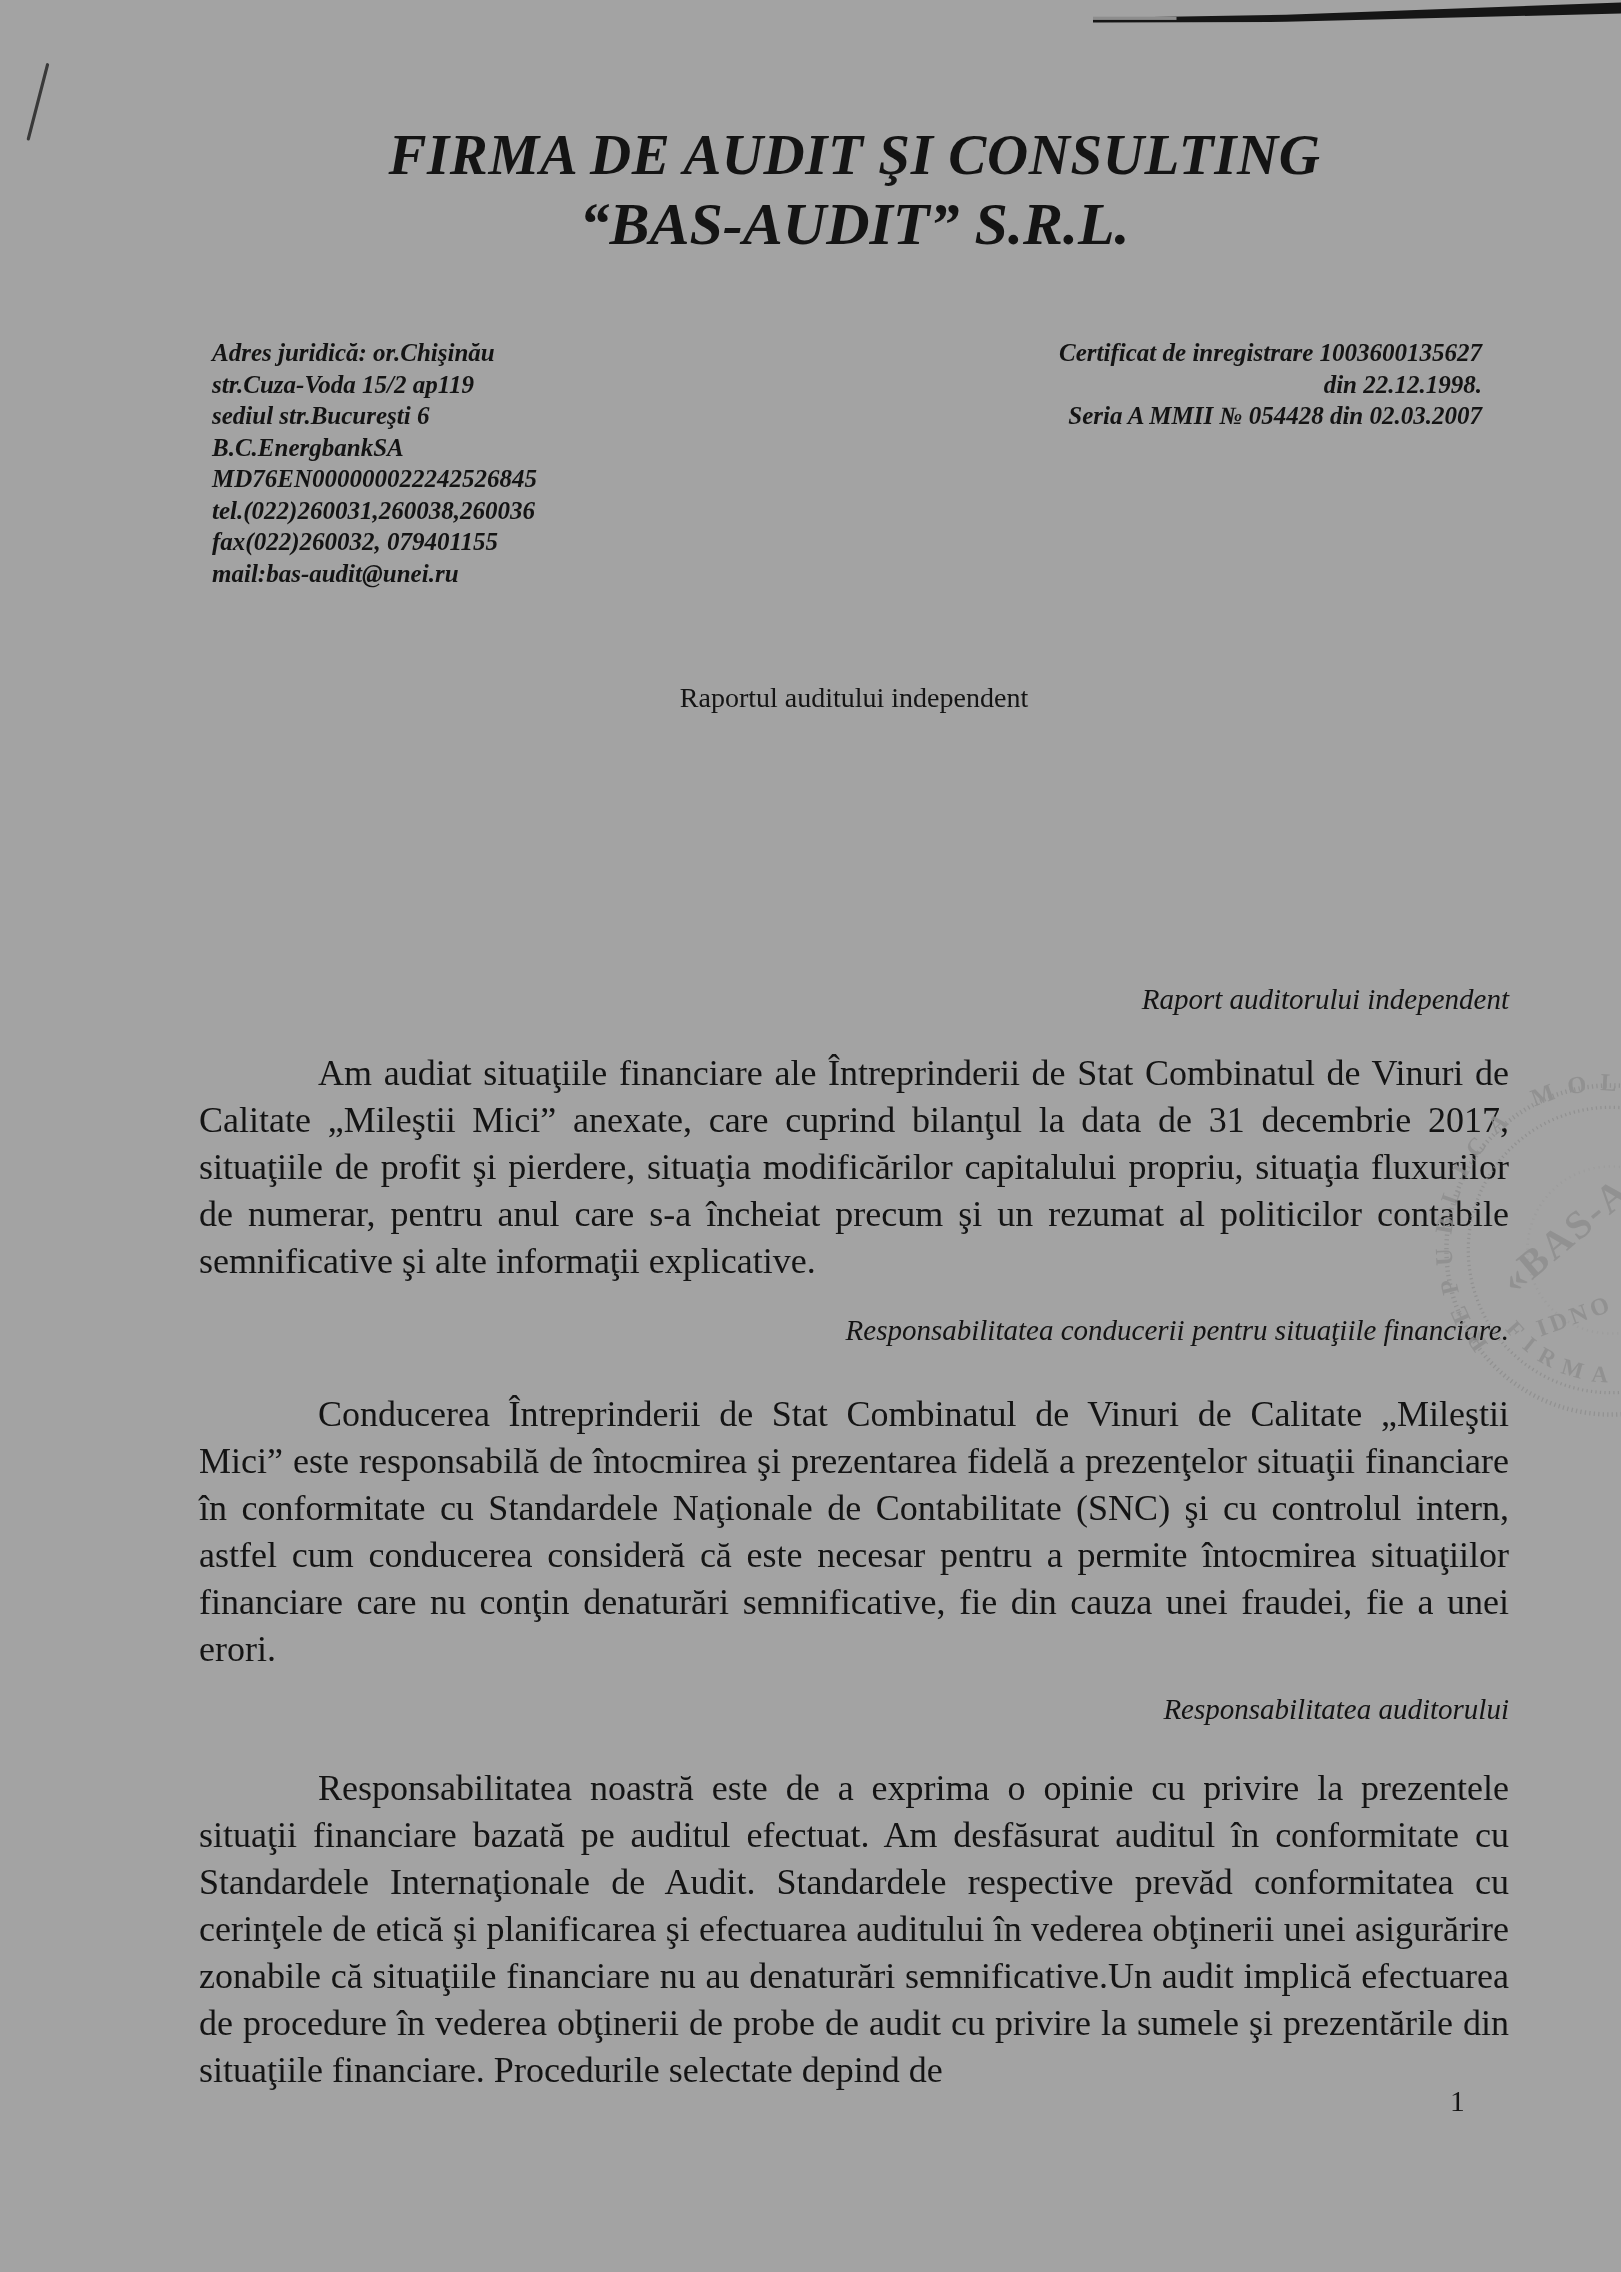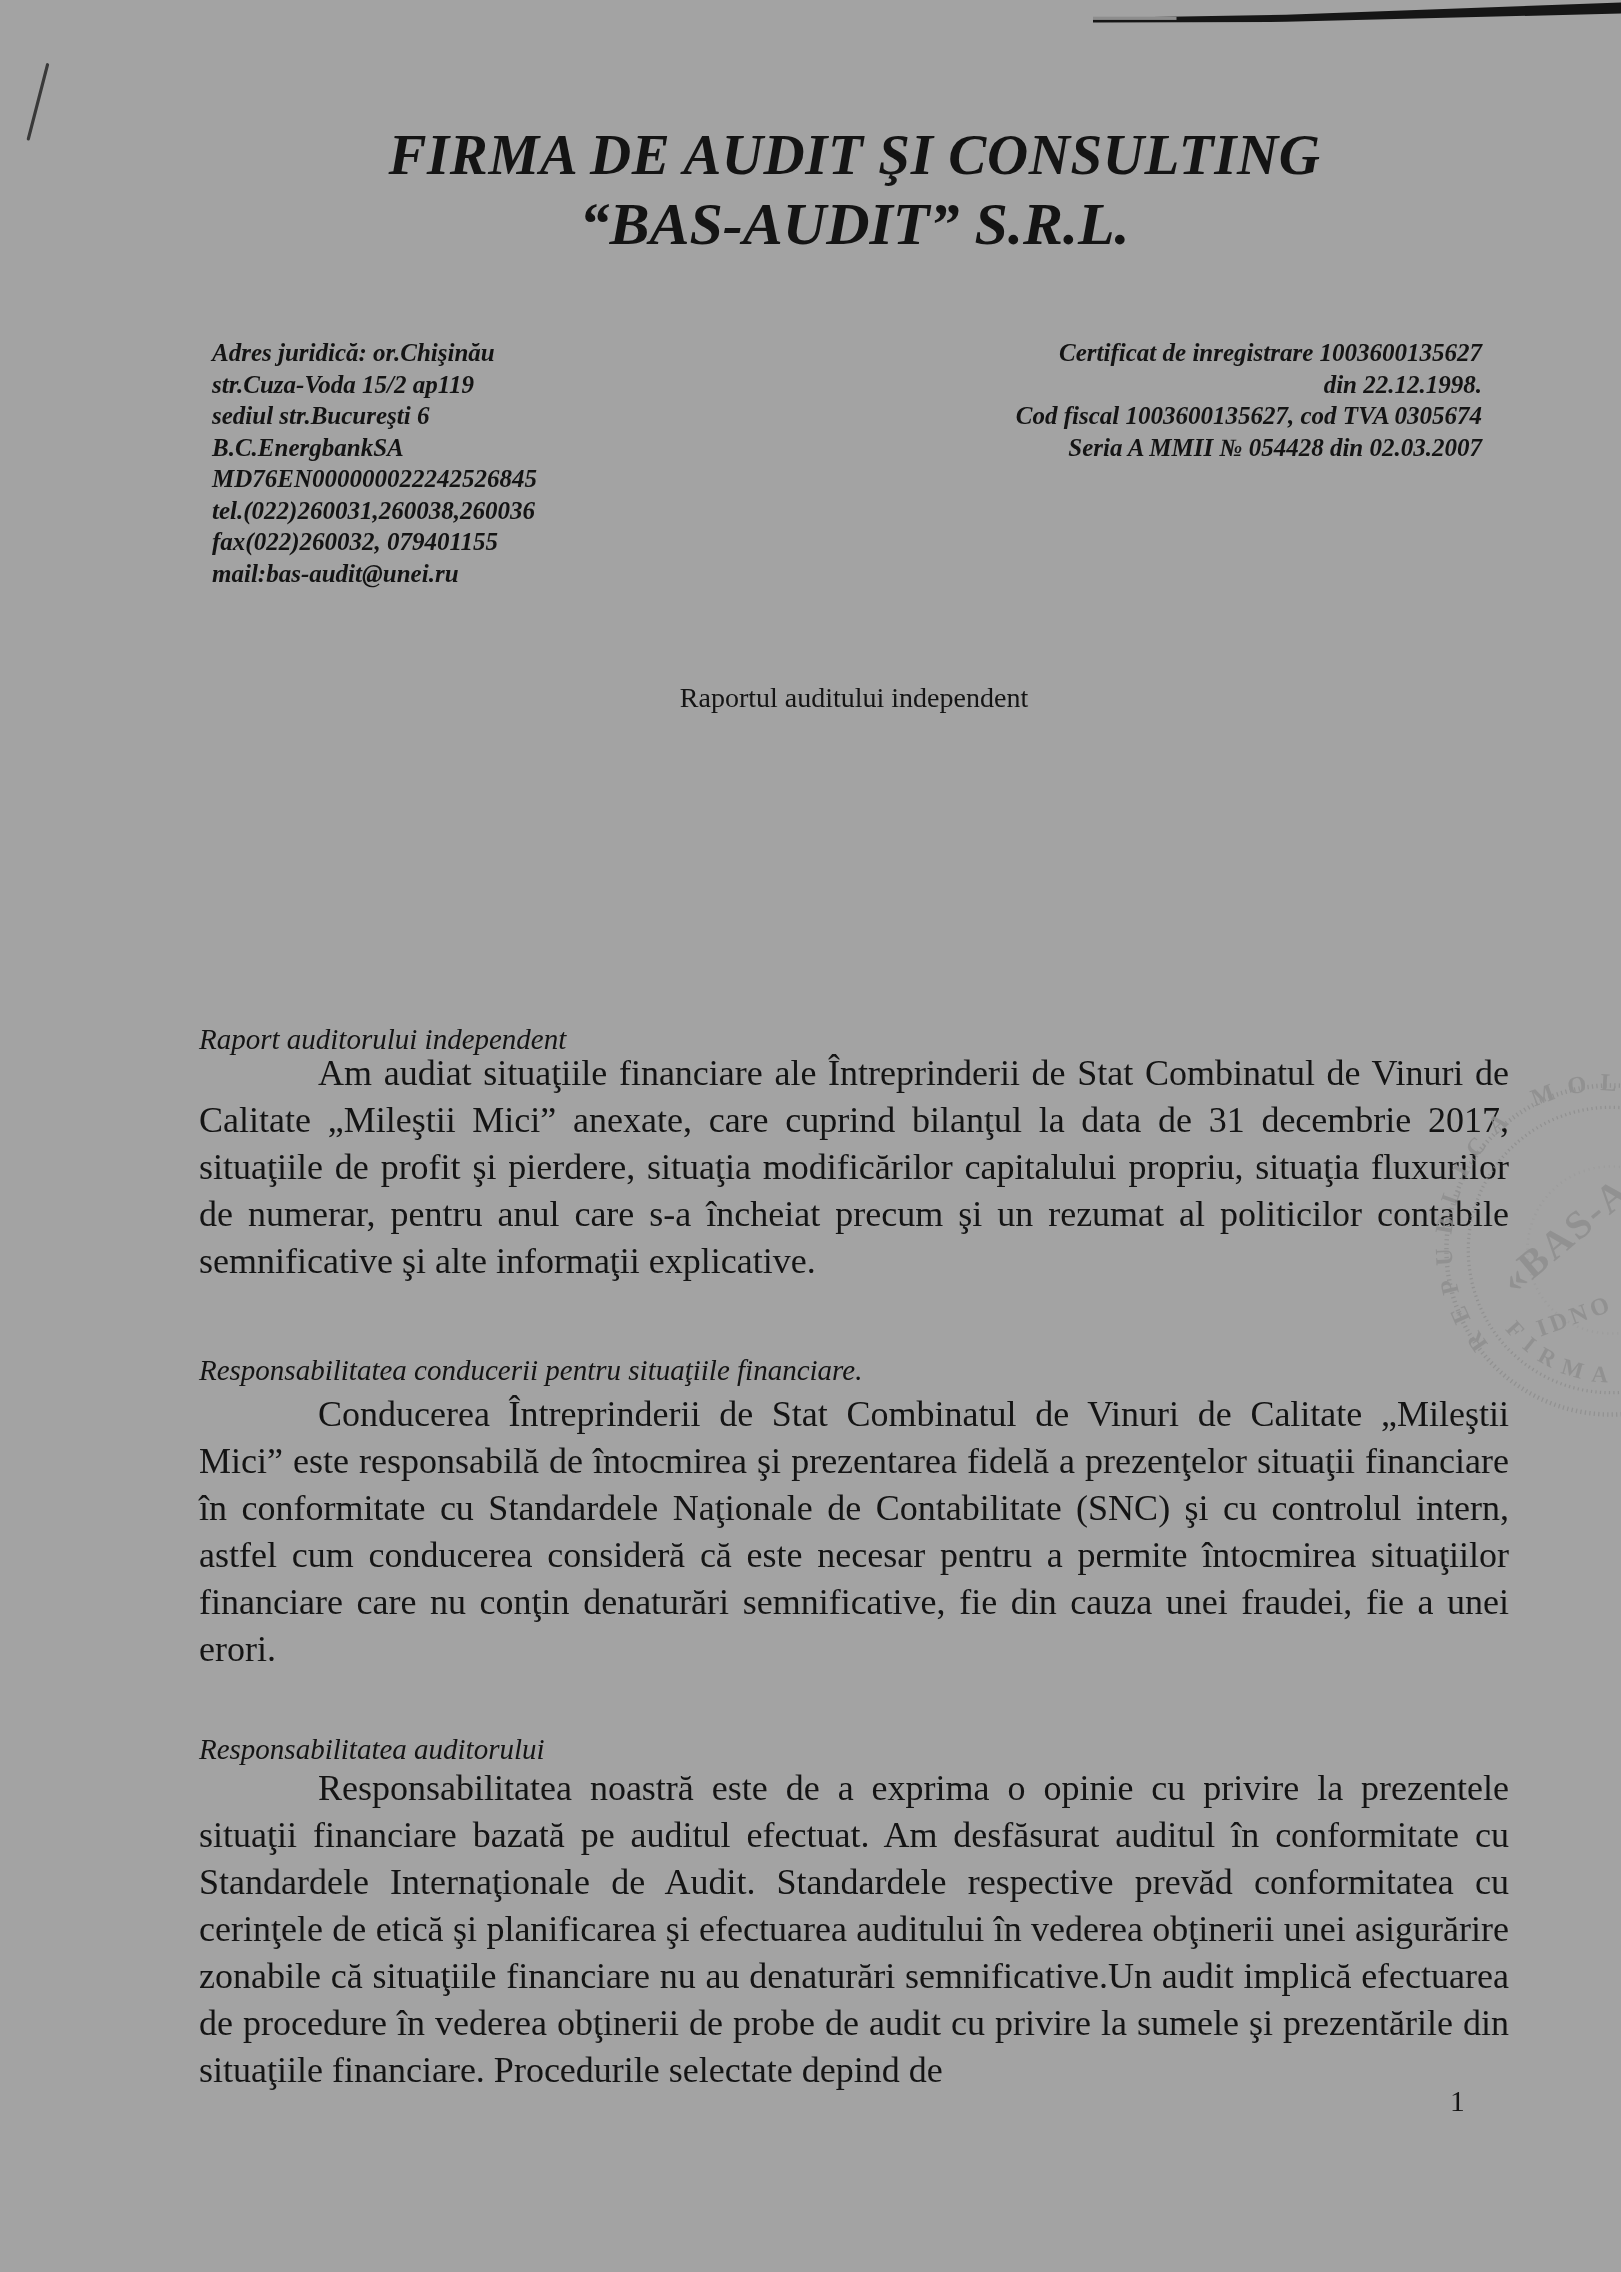--- a/index.html
+++ b/index.html
@@ -19,22 +19,22 @@
     line-height:31.5px;white-space:nowrap;}
   .info-left{left:212px;}
   .info-right{left:739px;width:743px;text-align:right;}
   .info div{white-space:nowrap;}
   
   .report-title{position:absolute;left:199px;top:682px;width:1310px;text-align:center;
     font-size:28px;white-space:nowrap;}
   .addressee{position:absolute;left:674px;top:755px;width:807px;text-align:right;
     font-size:29.5px;line-height:48px;}
   .addressee div{white-space:nowrap;}
-  .sect{position:absolute;left:199px;width:1310px;text-align:left;
-    font-size:29px;font-style:italic;white-space:nowrap;margin-top:40px;}
+  .sect{position:absolute;left:199px;width:1310px;text-align:right;
+    font-size:29px;font-style:italic;white-space:nowrap;}
   .sect1{top:983px;}
   .sect2{top:1314px;}
   .sect3{top:1693px;}
   .para{position:absolute;left:199px;width:1310px;font-size:36px;line-height:47px;
     text-align:justify;text-indent:119px;hyphens:none;}
   .para1{top:1050px;}
   .para2{top:1391px;}
   .para3{top:1765px;}
   .pagenum{position:absolute;left:1450px;top:2085px;font-size:29.5px;}
   
@@ -63,21 +63,20 @@
     <div>B.C.EnergbankSA</div>
     <div>MD76EN000000022242526845</div>
     <div>tel.(022)260031,260038,260036</div>
     <div>fax(022)260032, 079401155</div>
     <div>mail:bas-audit@unei.ru</div>
   </div>
 
   <div class="info info-right">
     <div>Certificat de inregistrare 1003600135627</div>
     <div>din 22.12.1998.</div>
-    <div>Cod fiscal 1003600135627, cod TVA 0305674</div>
     <div>Seria A  MMII  № 054428 din 02.03.2007</div>
   </div>
 
   <div class="report-title">Raportul auditului independent</div>
 
 
   <div class="sect sect1">Raport auditorului independent</div>
   <div class="para para1">Am audiat situaţiile financiare ale Întreprinderii de Stat Combinatul de Vinuri de Calitate „Mileştii Mici” anexate, care cuprind bilanţul la data de 31 decembrie 2017, situaţiile de profit şi pierdere, situaţia modificărilor capitalului propriu, situaţia fluxurilor de numerar, pentru anul care s-a încheiat precum şi un rezumat al politicilor contabile semnificative şi alte informaţii explicative.</div>
 
   <div class="sect sect2">Responsabilitatea conducerii pentru situaţiile financiare.</div>

